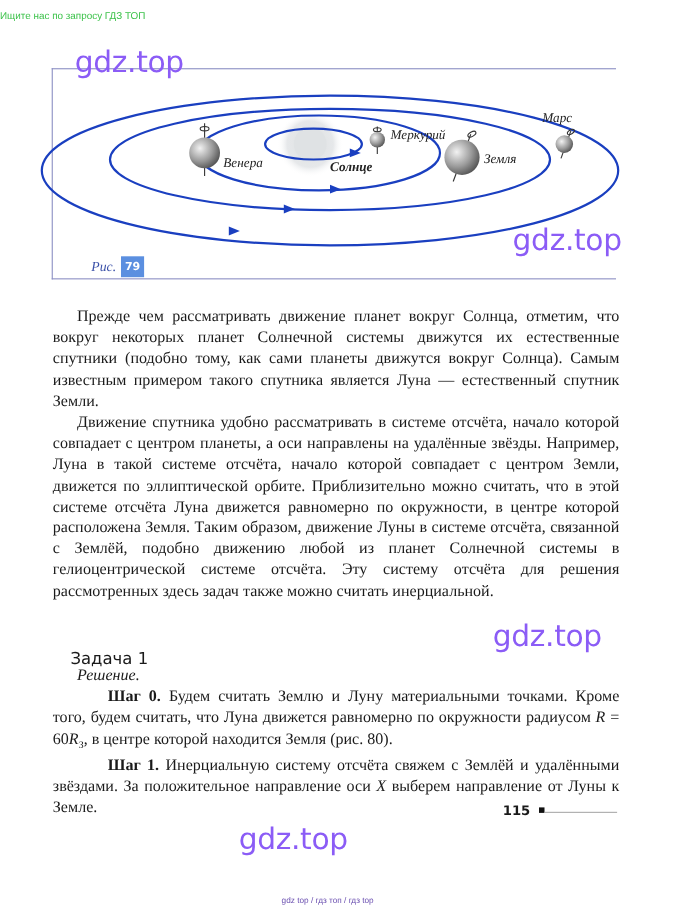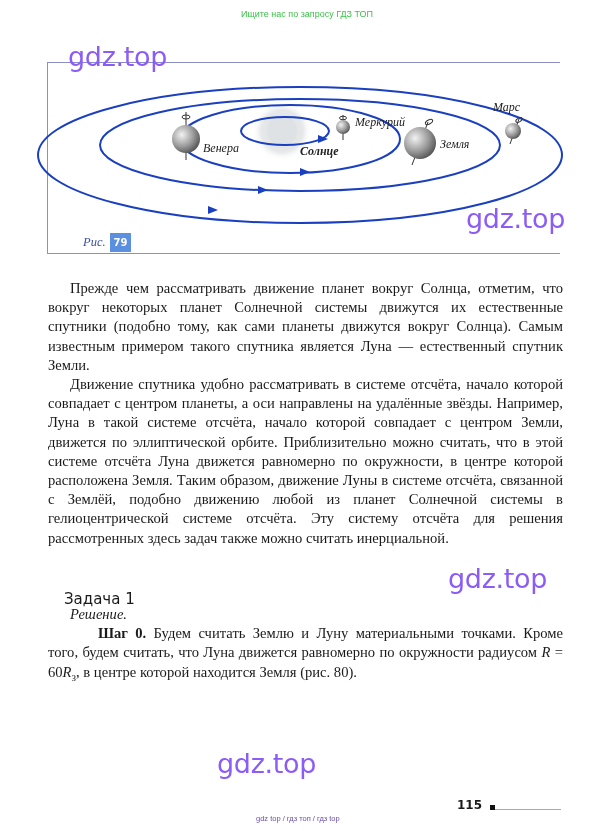--- a/index.html
+++ b/index.html
@@ -1,21 +1,21 @@
 <!DOCTYPE html>
 <html><head>
 <meta charset="utf-8">
 <style>
   html, body { margin: 0; padding: 0; }
   body {
     width: 614px; height: 831px; background: #ffffff; position: relative; overflow: hidden;
     font-family: "Liberation Serif", "DejaVu Serif", serif; color: #1a1a1a;
   }
   .top-banner {
-    position: absolute; top: 9px; left: 0; width: 614px; text-align: center;
+    position: absolute; top: 9px; left: 0; width: 614px; text-align: left;
     font-family: "Liberation Sans", sans-serif; font-size: 9px; color: #3cc24a;
   }
   .wm {
     position: absolute; font-family: "DejaVu Sans", "Liberation Sans", sans-serif;
     font-size: 27px; color: #8b5cf6; letter-spacing: -0.3px; line-height: 1;
   }
   .figure-frame {
     position: absolute; left: 47px; top: 62px; width: 513px; height: 192px;
     border-left: 1px solid #8c8fc4; border-top: 1px solid #8c8fc4; border-bottom: 1px solid #8c8fc4;
     box-sizing: border-box;
@@ -38,22 +38,22 @@
   }
   .body-text p { margin: 0; text-indent: 22px; }
   .task-title {
     position: absolute; left: 64px; top: 590px; font-family: "DejaVu Sans", sans-serif;
     font-weight: normal; font-size: 15px;
   }
   .i { font-style: italic; }
   .b { font-weight: bold; margin-left: 28px; }
   sub { font-size: 9px; }
   .page-num {
-    position: absolute; left: 457px; top: 798px; font-family: "DejaVu Sans", sans-serif;
-    font-weight: bold; font-size: 12px; display: flex; align-items: center;
+    position: absolute; left: 457px; top: 730px; font-family: "DejaVu Sans", sans-serif;
+    font-weight: bold; font-size: 12px; display: flex; 
   }
   .page-square { width: 5px; height: 5px; background: #111; margin-left: 8px; margin-top: 4px; }
   .page-rule { width: 66px; height: 1px; background: #aaa; margin-top: 8px; }
   .bottom-links {
     position: absolute; top: 814px; left: 256px; font-family: "Liberation Sans", sans-serif;
     font-size: 7.5px; color: #6a4fb0;
   }
   .planet-label { font-family: "Liberation Serif", serif; font-style: italic; font-size: 12px; fill: #222; }
 </style>
 </head>
@@ -140,20 +140,21 @@
   <p>Движение спутника удобно рассматривать в системе отсчёта, начало которой совпадает с центром планеты, а оси направлены на удалённые звёзды. Например, Луна в такой системе отсчёта, начало которой совпадает с центром Земли, движется по эллиптической орбите. Приблизительно можно считать, что в этой системе отсчёта Луна движется равномерно по окружности, в центре которой расположена Земля. Таким образом, движение Луны в системе отсчёта, связанной с Землёй, подобно движению любой из планет Солнечной системы в гелиоцентрической системе отсчёта. Эту систему отсчёта для решения рассмотренных здесь задач также можно считать инерциальной.</p>
 </div>
 
 <div class="wm" style="left:448px; top:565px;">gdz.top</div>
 
 <div class="task-title">Задача 1</div>
 
 <div class="body-text" style="top:605px;">
   <p class="i">Решение.</p>
   <p><span class="b">Шаг 0.</span><span> Будем считать Землю и Луну материальными точками. Кроме того, будем считать, что Луна движется равномерно по окружности радиусом </span><span class="i">R</span><span> = 60</span><span class="i">R</span><sub>З</sub><span>, в центре которой находится Земля (рис. 80).</span></p>
+  <p><span class="b">Шаг 1.</span><span> Инерциальную систему отсчёта свяжем с Землёй и удалёнными звёздами. За положительное направление оси </span><span class="i">X</span><span> выберем направление от Луны к Земле.</span></p>
 </div>
 
 <div class="wm" style="left:217px; top:750px;">gdz.top</div>
 
 <div class="page-num">
   <span>115</span>
   <span class="page-square"></span>
   <span class="page-rule"></span>
 </div>
 

